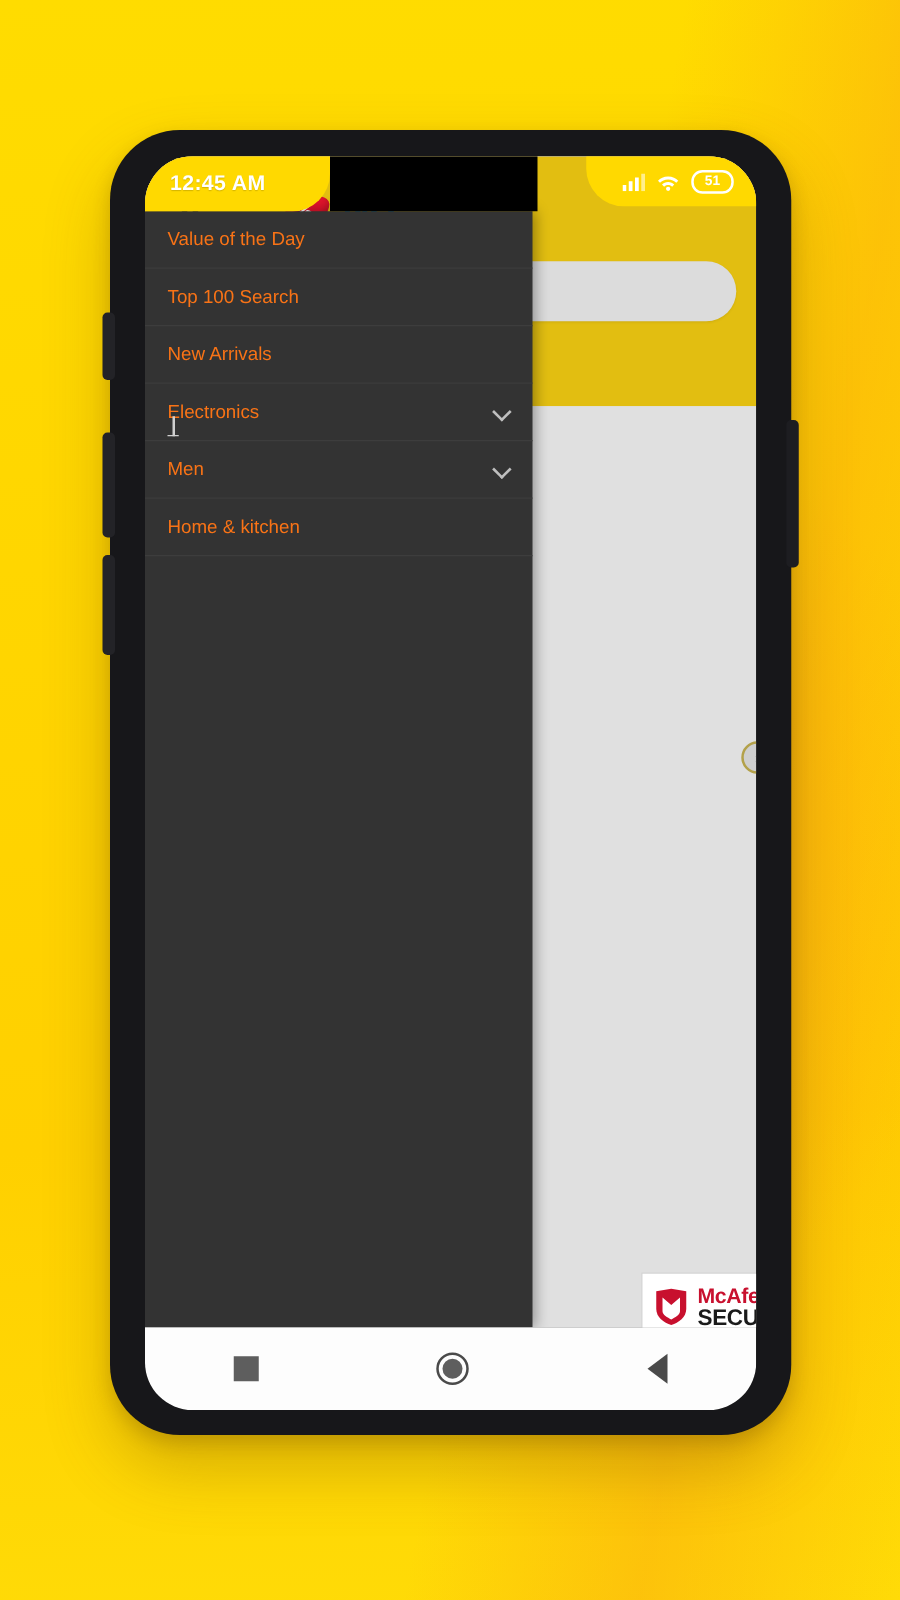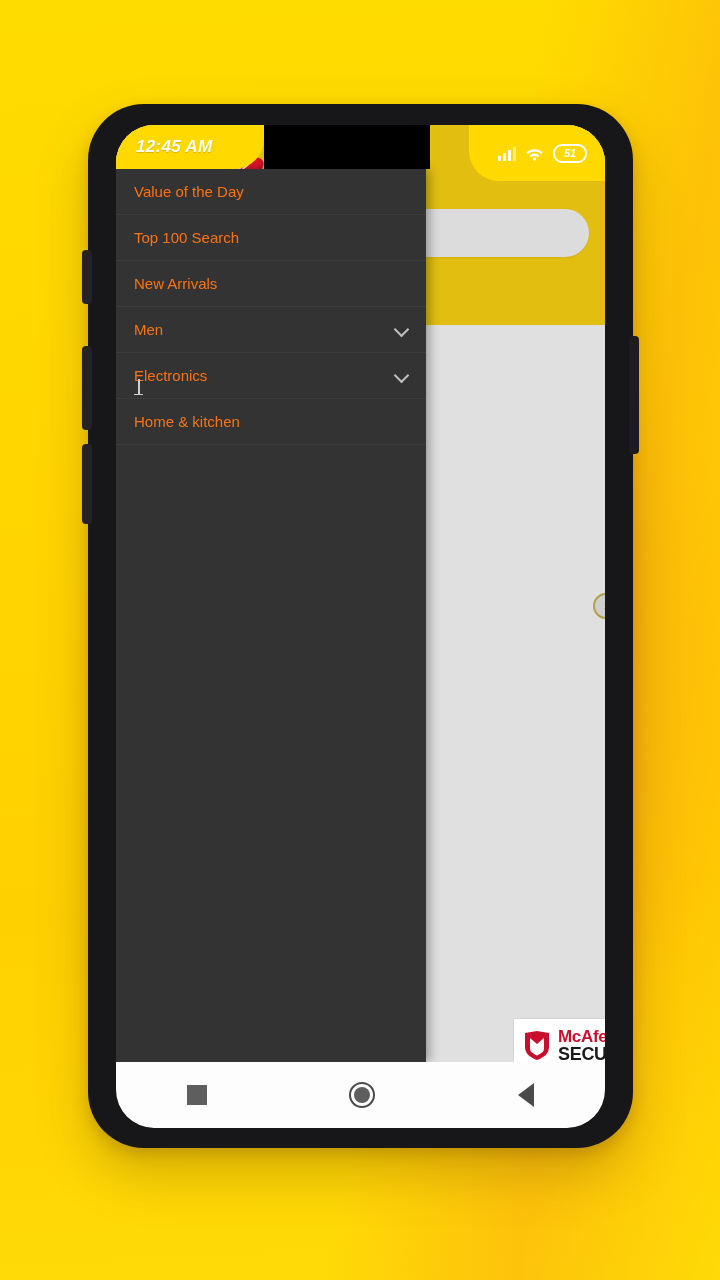--- a/index.html
+++ b/index.html
@@ -43,31 +43,31 @@
   .btn-vol-b { left:-6px; top:242px;  width:10px; height:84px; }
   .btn-vol-c { left:-6px; top:340px;  width:10px; height:80px; }
   .btn-pwr   { right:-6px; top:232px; width:10px; height:118px; background:#1d1d21; }
 
   
   .screen { position:absolute; inset:0; background:#000; }
 
   
   .statusbar {
     position:absolute; left:0; top:0; right:0; height:52px;
-    display:flex; align-items:flex-start; z-index:40;font-style:italic;
+    display:flex; align-items:flex-start; z-index:40;
   }
   .sb-left {
     width:148px; height:44px; background:#FFD900;
     border-bottom-right-radius:30px;
     display:flex; align-items:center; padding-left:20px;
   }
   .sb-time { color:#fff; font-size:17px; font-weight:700; letter-spacing:.3px; text-shadow:0 1px 1px rgba(0,0,0,.18);}
   .sb-notch { flex:1; height:44px; background:#000; }
   .sb-right {
-    width:136px; height:56px; background:#FFD900;
+    width:136px; height:40px; background:#FFD900;
     border-bottom-left-radius:30px;
     display:flex; align-items:center; justify-content:flex-end; gap:9px; padding-right:18px;margin-left:39px;
   }
   .ic { display:block; }
   .battery {
     display:flex; align-items:center; justify-content:center;
     min-width:34px; height:19px; border:2px solid #fff; border-radius:9px;
     color:#fff; font-size:11px; font-weight:700; padding:0 4px;
   }
 
@@ -270,28 +270,28 @@
         <div class="drawer">
           <div class="menu-item">
             <span>Value of the Day</span>
           </div>
           <div class="menu-item">
             <span>Top 100 Search</span>
           </div>
           <div class="menu-item">
             <span>New Arrivals</span>
           </div>
-          <div class="menu-item">
-            <span>Men</span>
-            <span class="chev"></span>
-          </div>
           <div class="menu-item" style="position:relative">
             <span>Electronics</span>
             <span class="chev"></span>
             <span class="ibeam"></span>
+          </div>
+          <div class="menu-item">
+            <span>Men</span>
+            <span class="chev"></span>
           </div>
           <div class="menu-item">
             <span>Home &amp; kitchen</span>
           </div>
         </div>
 
         <div class="mcafee">
           <svg class="mc-shield" viewBox="0 0 28 31">
             <path d="M2 3 L14 1 L26 3 L26 17 C26 24 20 28 14 30 C8 28 2 24 2 17 Z" fill="#C8102E"></path>
             <path d="M7 8 L14 14 L21 8 L21 19 C21 22 17 24 14 25.5 C11 24 7 22 7 19 Z" fill="#ffffff"></path>

